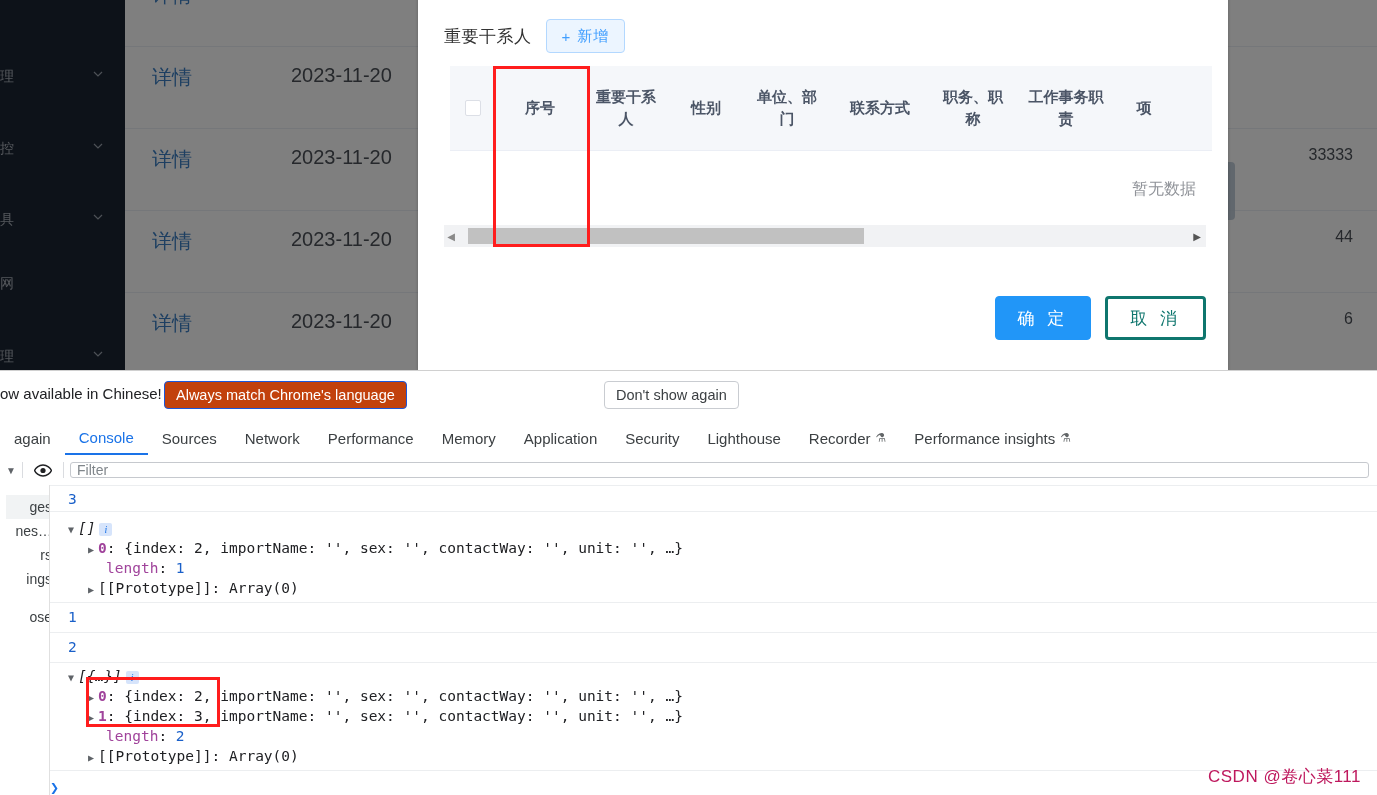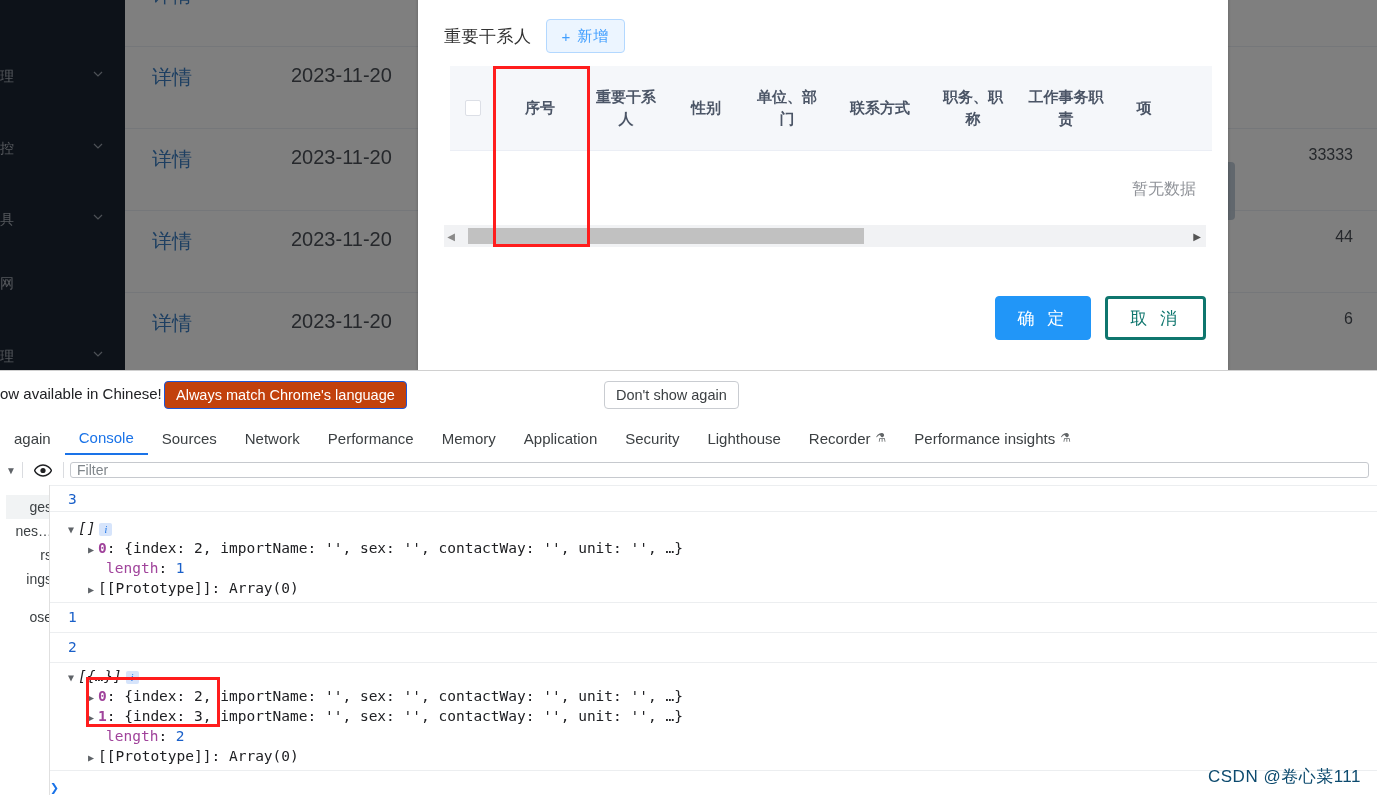--- a/index.html
+++ b/index.html
@@ -138,21 +138,21 @@
     background:#d6e4fb;color:#1a73e8;border-radius:2px;font-size:10px;font-style:italic;
     vertical-align:middle;margin-left:4px;font-family:"Liberation Serif",serif;}
   .k-idx{color:#a0439b;font-weight:bold;}
   .k-prop{color:#a0439b;}
   .num{color:#1a60c9;}
   .plain{color:#202124;}
   .bluenum{color:#1a60c9;}
   #c-prompt{position:absolute;left:50px;top:294px;color:#1a73e8;font-size:15px;
     font-family:"DejaVu Sans Mono","Liberation Mono",monospace;}
 
-  #watermark{position:absolute;left:1208px;top:765px;color:#0c4a6e;font-size:17px;
+  #watermark{position:absolute;left:1208px;top:765px;color:#be185d;font-size:17px;
     font-family:"Liberation Sans","DejaVu Sans",sans-serif;letter-spacing:.5px;}
 </style>
 </head>
 <body>
 
 <div id="app-layer">
   <div id="app-sidebar">
       <div class="side-row" style="top: 68px;">
         <span class="side-label">理</span>
         <span class="side-chev">

